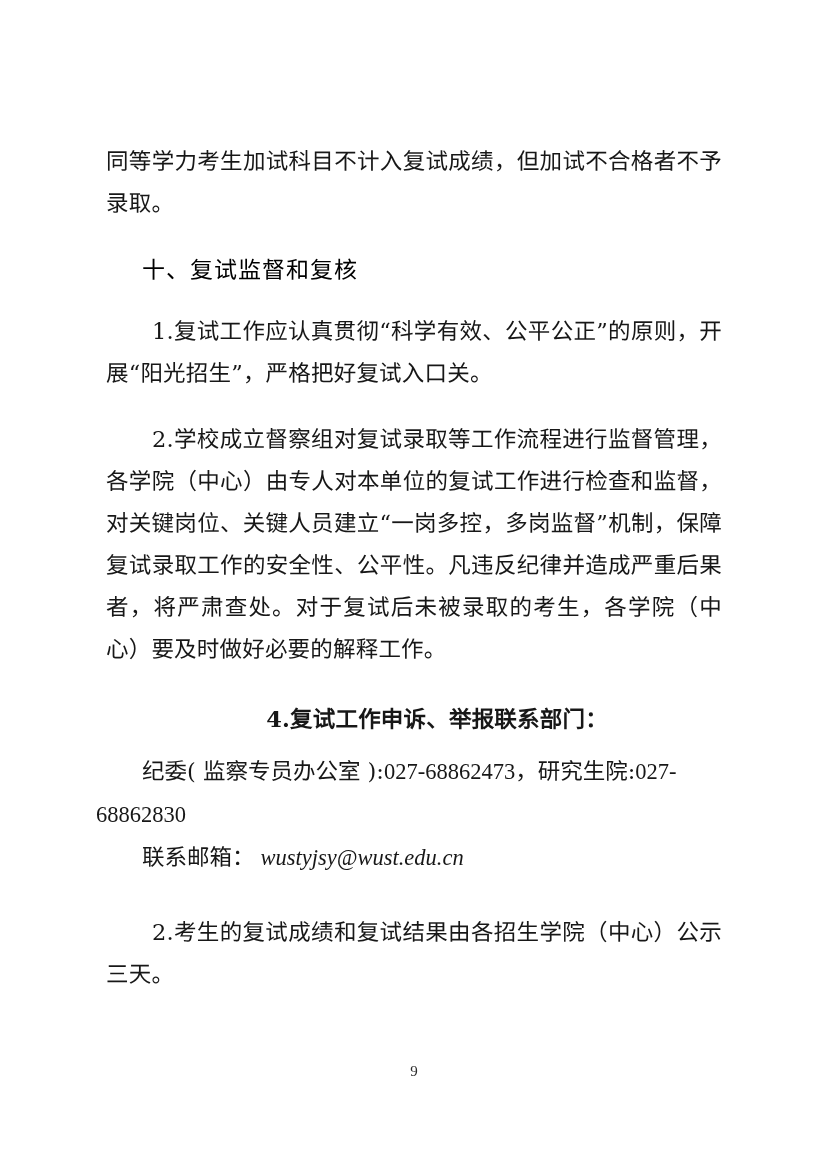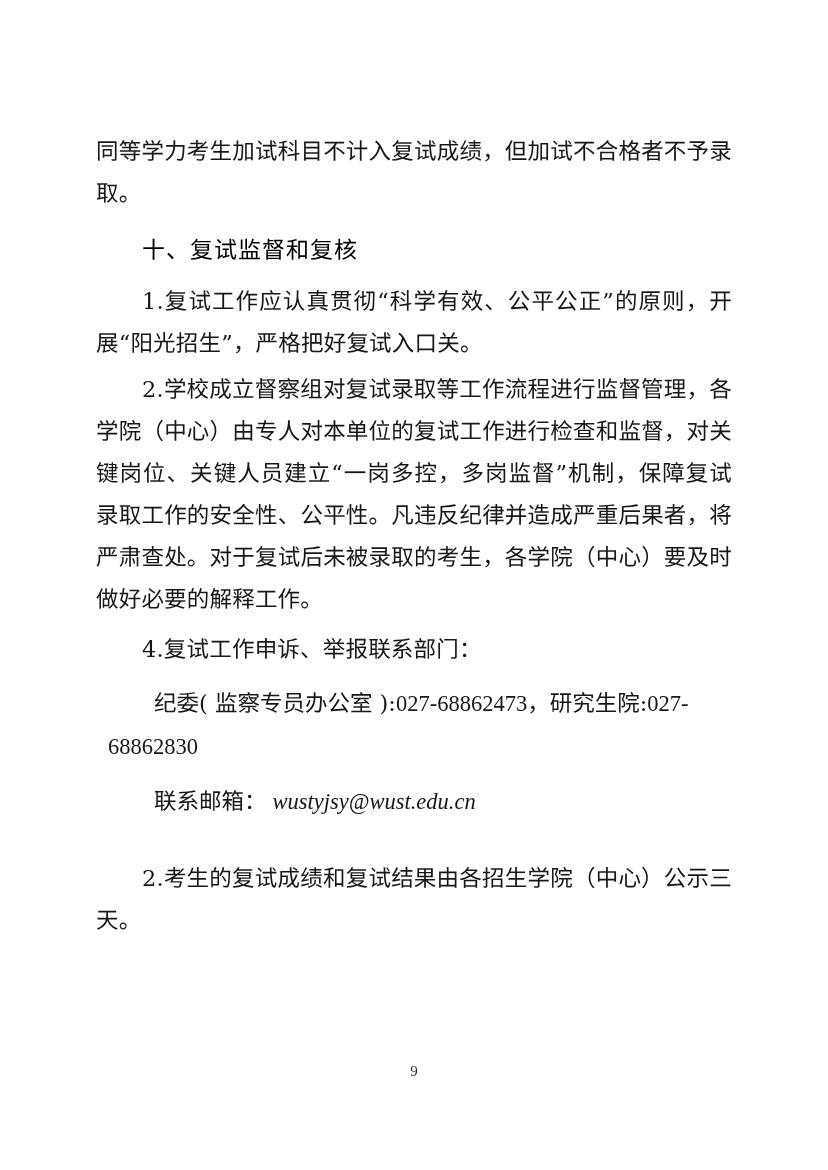--- a/index.html
+++ b/index.html
@@ -27,32 +27,33 @@
     top: 130px;
     width: 636px;
   }
   
   .para {
     font-size: 22.5px;
     line-height: 42px;
     text-align: justify;
     text-justify: inter-ideograph;
     letter-spacing: 0.2px;
-    margin: 0;
+    margin: 10px;
     color: #171717;
     font-family: "DejaVu Serif", "Liberation Serif", serif;
   }
   .para.indent {
     text-indent: 46px;
   }
   .para.noindent {
     text-indent: 0;
   }
   .para.flush {
-    text-align: left;
+    text-align: center;
+    font-weight: bold;
   }
   .gap-sm { height: 4px; }
   .gap-md { height: 10px; }
   .gap-lg { height: 12px; }
 
   
   .heading {
     font-size: 23px;
     line-height: 40px;
     font-weight: normal;
@@ -61,21 +62,21 @@
     color: #000000;
     letter-spacing: 1px;
     font-family: "DejaVu Sans", "Liberation Sans", sans-serif;
   }
 
   
   .contact {
     font-size: 22.5px;
     line-height: 42px;
     text-indent: 46px;
-    margin: 12px;
+    margin: 0;
     color: #171717;
     text-align: left;
     font-family: "DejaVu Serif", "Liberation Serif", serif;
   }
   .contact .latin {
     font-family: "Liberation Serif", "DejaVu Serif", serif;
     letter-spacing: 0;
   }
   .contact .email {
     font-family: "Liberation Serif", "DejaVu Serif", serif;

